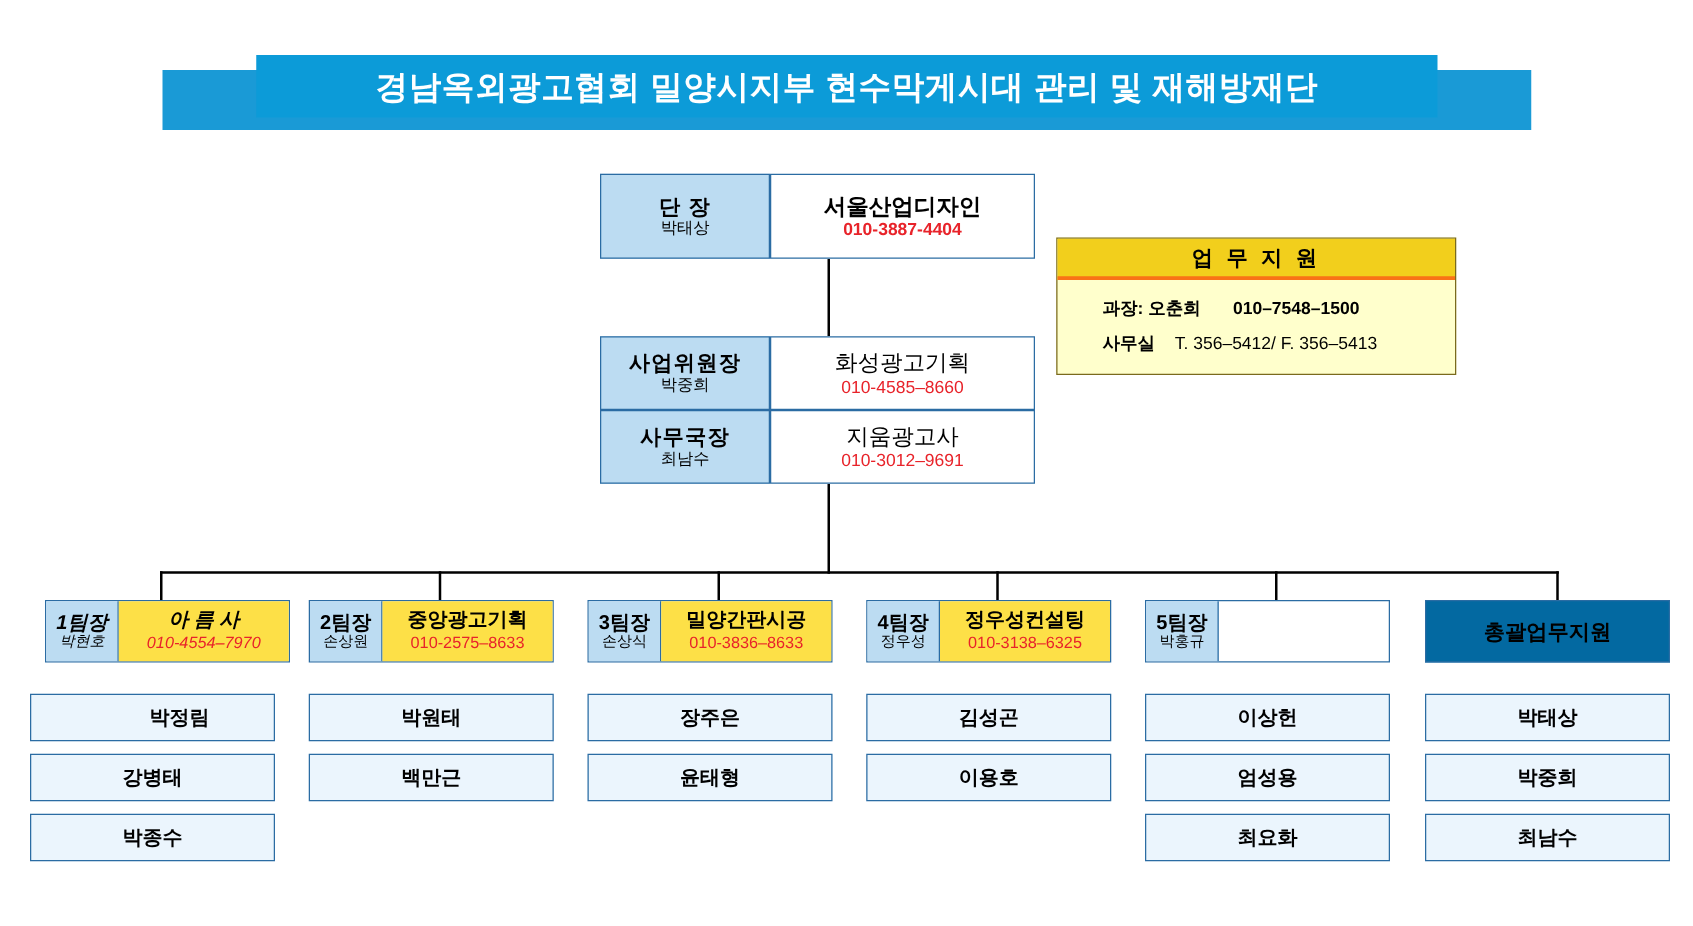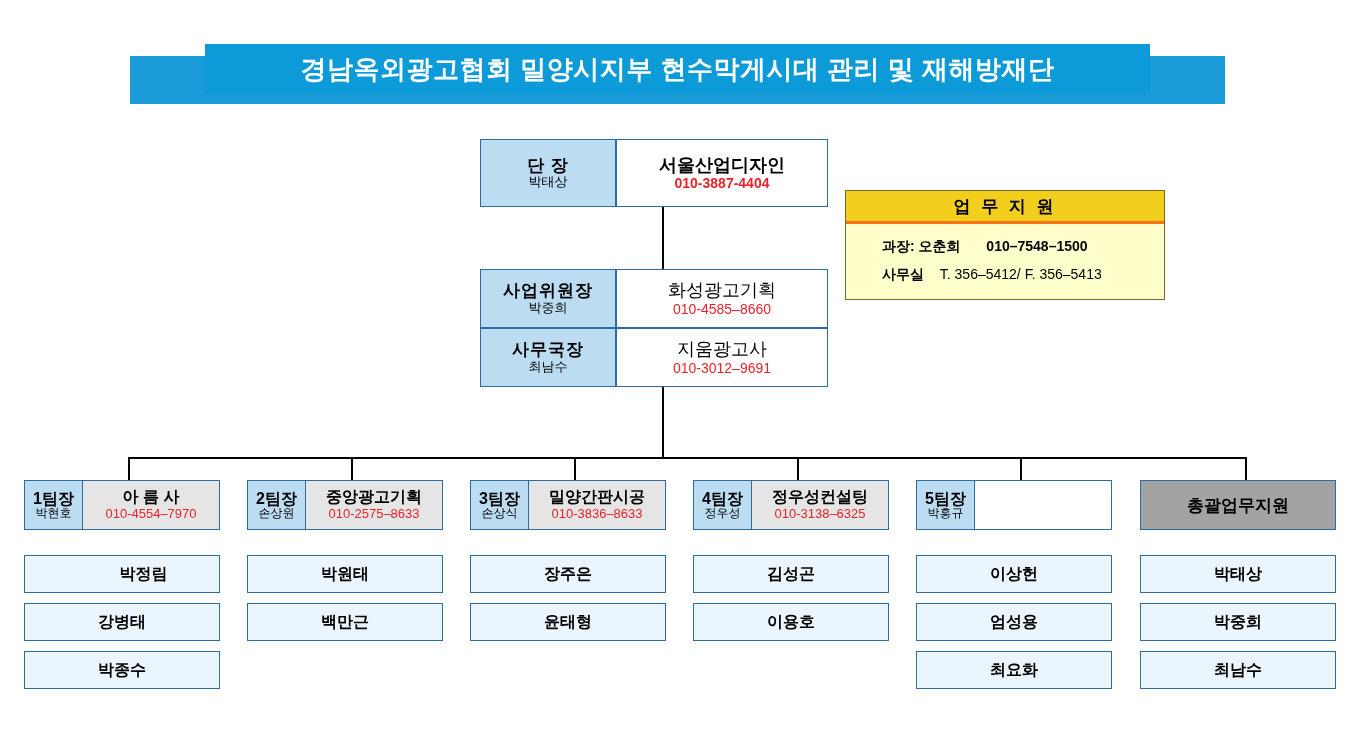--- a/index.html
+++ b/index.html
@@ -153,21 +153,21 @@
   }
   .team-head .left .t {
     font-size: 16px;
     font-weight: bold;
   }
   .team-head .left .n {
     font-size: 12px;
   }
   .team-head .right {
     flex: 1;
-    background: #e5e5e5;
+    background: #fde047;
     display: flex;
     flex-direction: column;
     align-items: center;
     justify-content: center;
     line-height: 1.15;
   }
   .team-head .right .org {
     font-size: 16px;
     font-weight: bold;
   }
@@ -188,21 +188,21 @@
     font-size: 16px;
     font-weight: bold;
     color: #000;
   }
   #general-head {
     position: absolute;
     box-sizing: border-box;
     width: 196px;
     height: 50px;
     border: 1px solid #2b6ca3;
-    background: #a3a3a3;
+    background: #0369a1;
     display: flex;
     align-items: center;
     justify-content: center;
     font-size: 17px;
     font-weight: bold;
     color: #000;
   }
 </style>
 </head>
 <body>
@@ -261,21 +261,21 @@
     <span style="display:inline-block;width:18px;"></span>
     <span>010–7548–1500</span>
   </div>
   <div id="support-line2">
     <span class="lbl">사무실</span>
     <span style="display:inline-block;width:8px;"></span>
     <span>T. 356–5412/ F. 356–5413</span>
   </div>
 </div>
 
-<div class="team-head" style="left:24px; top:480px;">
+<div class="team-head" style="left:36px; top:480px;font-style:italic;">
   <div class="left">
     <span class="t">1팀장</span>
     <span class="n">박현호</span>
   </div>
   <div class="right">
     <span class="org">아 름 사</span>
     <span class="tel">010-4554–7970</span>
   </div>
 </div>
 <div class="member" style="left:24px; top:555px;padding-left:43px;">박정림</div>

